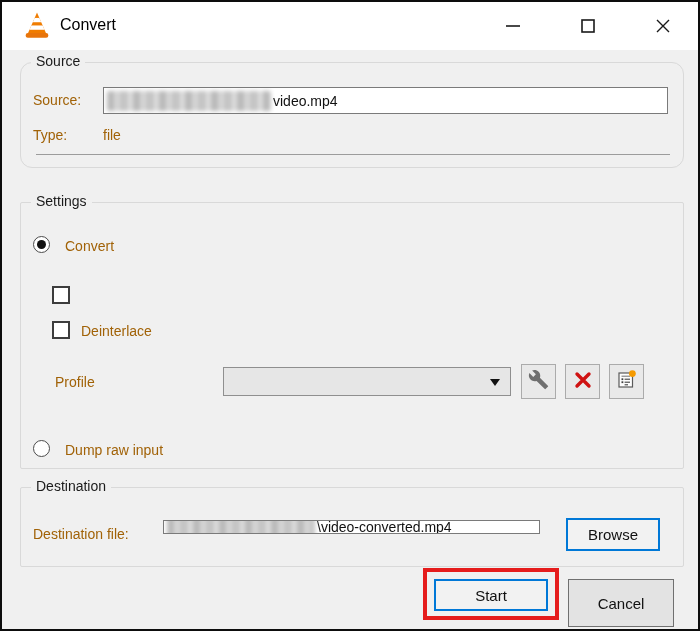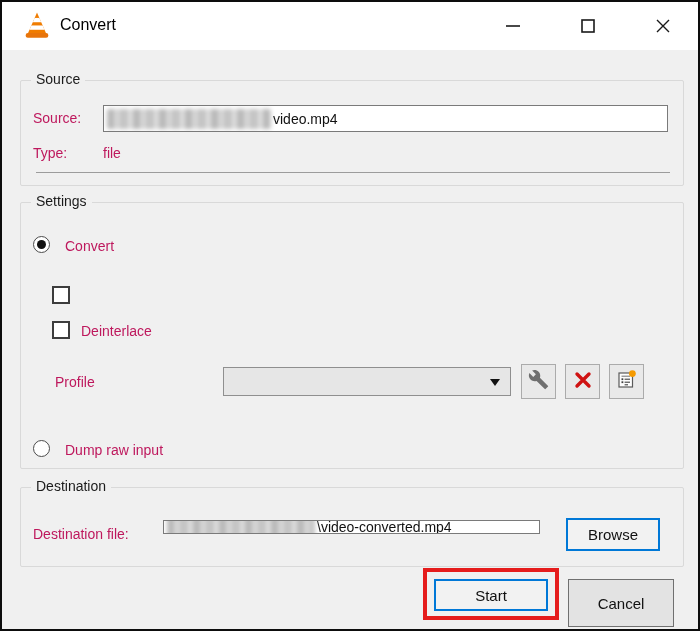--- a/index.html
+++ b/index.html
@@ -10,21 +10,21 @@
   }
   
   .titlebar{position:absolute;left:0;top:0;width:100%;height:48px;background:#ffffff;}
   .app-icon{position:absolute;left:22px;top:10px;width:26px;height:28px;}
   .title-text{position:absolute;left:58px;top:14px;font-size:16px;color:#000;}
   .winbtn{position:absolute;top:10px;width:30px;height:28px;display:flex;align-items:center;justify-content:center;cursor:default;}
   .winbtn svg{display:block;}
   
   .groupbox{position:absolute;border:1px solid #d9d9d9;border-radius:2px;}
   .group-label{position:absolute;top:-10px;left:10px;background:#f0f0f0;padding:0 5px;font-size:14px;color:#1a1a1a;}
-  .lbl{position:absolute;font-size:14px;color:#be185d;white-space:nowrap;}
+  .lbl{position:absolute;font-size:14px;color:#a16207;white-space:nowrap;}
   
   .textbox{position:absolute;background:#fff;border:1px solid #7a7a7a;display:flex;align-items:center;font-size:14px;color:#111;overflow:hidden;}
   .redacted{display:inline-block;height:20px;margin:0 2px 0 3px;border-radius:2px;flex:0 0 auto;
     background:repeating-linear-gradient(90deg,#b9b9b9 0 7px,#d6d6d6 7px 13px,#c4c4c4 13px 21px,#dedede 21px 26px);
     filter:blur(2px);}
   .separator{position:absolute;height:1px;background:#9c9c9c;}
   
   .radio{position:absolute;width:17px;height:17px;border-radius:50%;border:1px solid #4c4c4c;background:#fff;}
   .radio.checked::after{content:"";position:absolute;left:3px;top:3px;width:9px;height:9px;border-radius:50%;background:#111;}
   .checkbox{position:absolute;width:18px;height:18px;border:2px solid #3d3d3d;background:#fff;}
@@ -74,21 +74,21 @@
           <rect x="2" y="2" width="12" height="12" fill="none" stroke="#1a1a1a" stroke-width="1.6"></rect>
         </svg>
     </div>
     <div class="winbtn" style="left:646px;">
       <svg width="16" height="16">
           <path d="M2 2 L14 14 M14 2 L2 14" stroke="#1a1a1a" stroke-width="1.4"></path>
         </svg>
     </div>
   </div>
 
-  <div class="groupbox" style="left:18px;top:78px;width:664px;height:106px;">
+  <div class="groupbox" style="left:18px;top:60px;width:664px;height:106px;border-radius:12px;">
     <span class="group-label">Source</span>
 
     <span class="lbl" style="left:12px;top:29px;">Source:</span>
     <div class="textbox" style="left:82px;top:24px;width:565px;height:27px;">
       <span class="redacted" style="width:164px;"></span>
       <span>video.mp4</span>
     </div>
 
     <span class="lbl" style="left:12px;top:64px;">Type:</span>
     <span class="lbl" style="left:82px;top:64px;">file</span>

